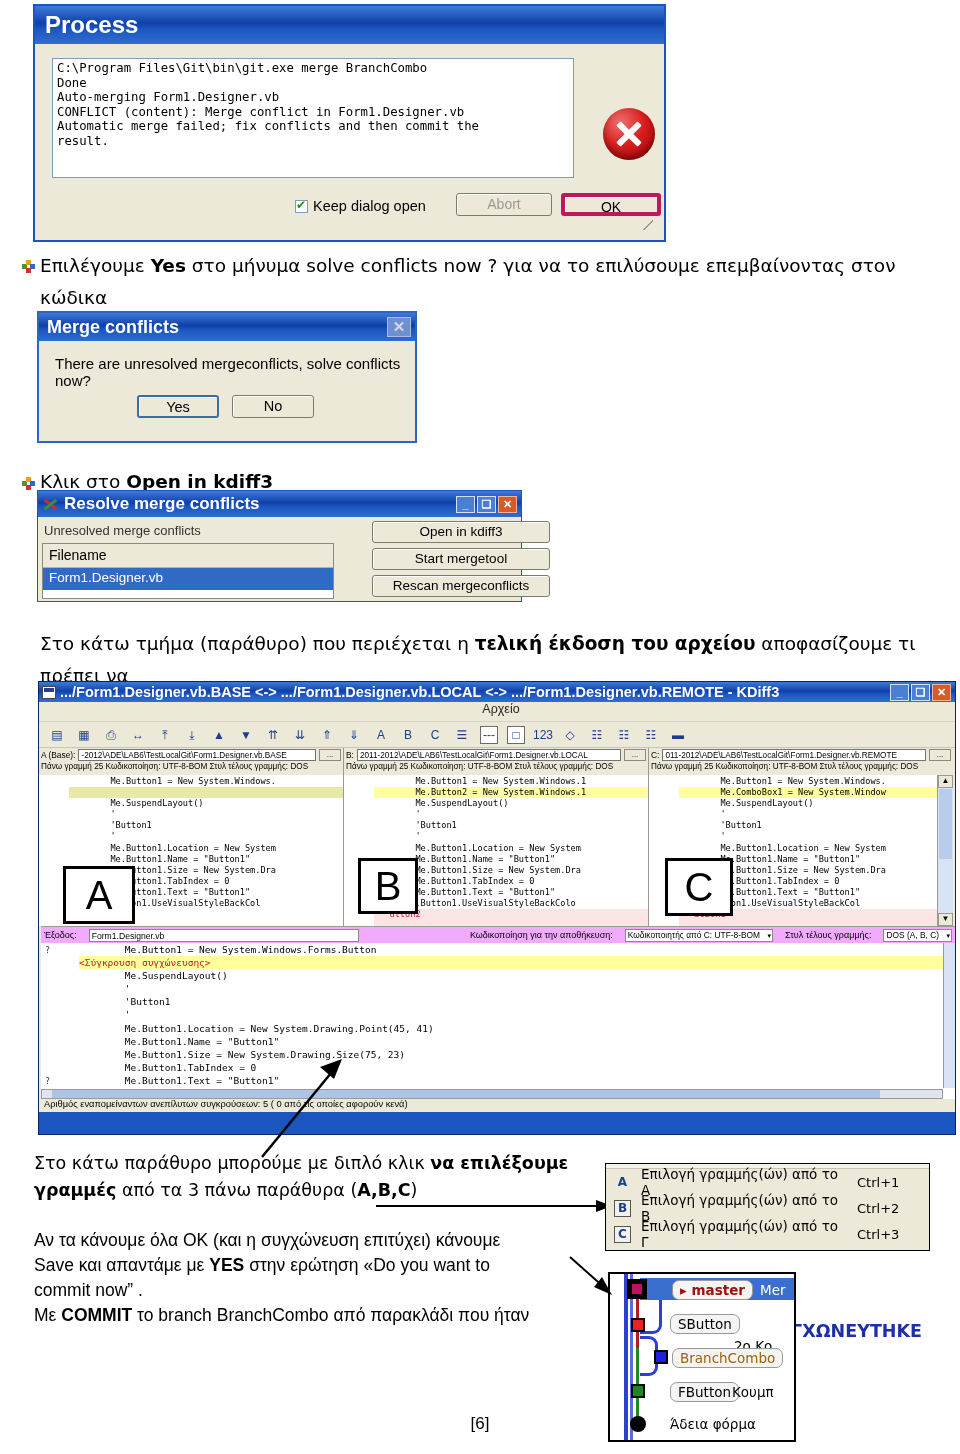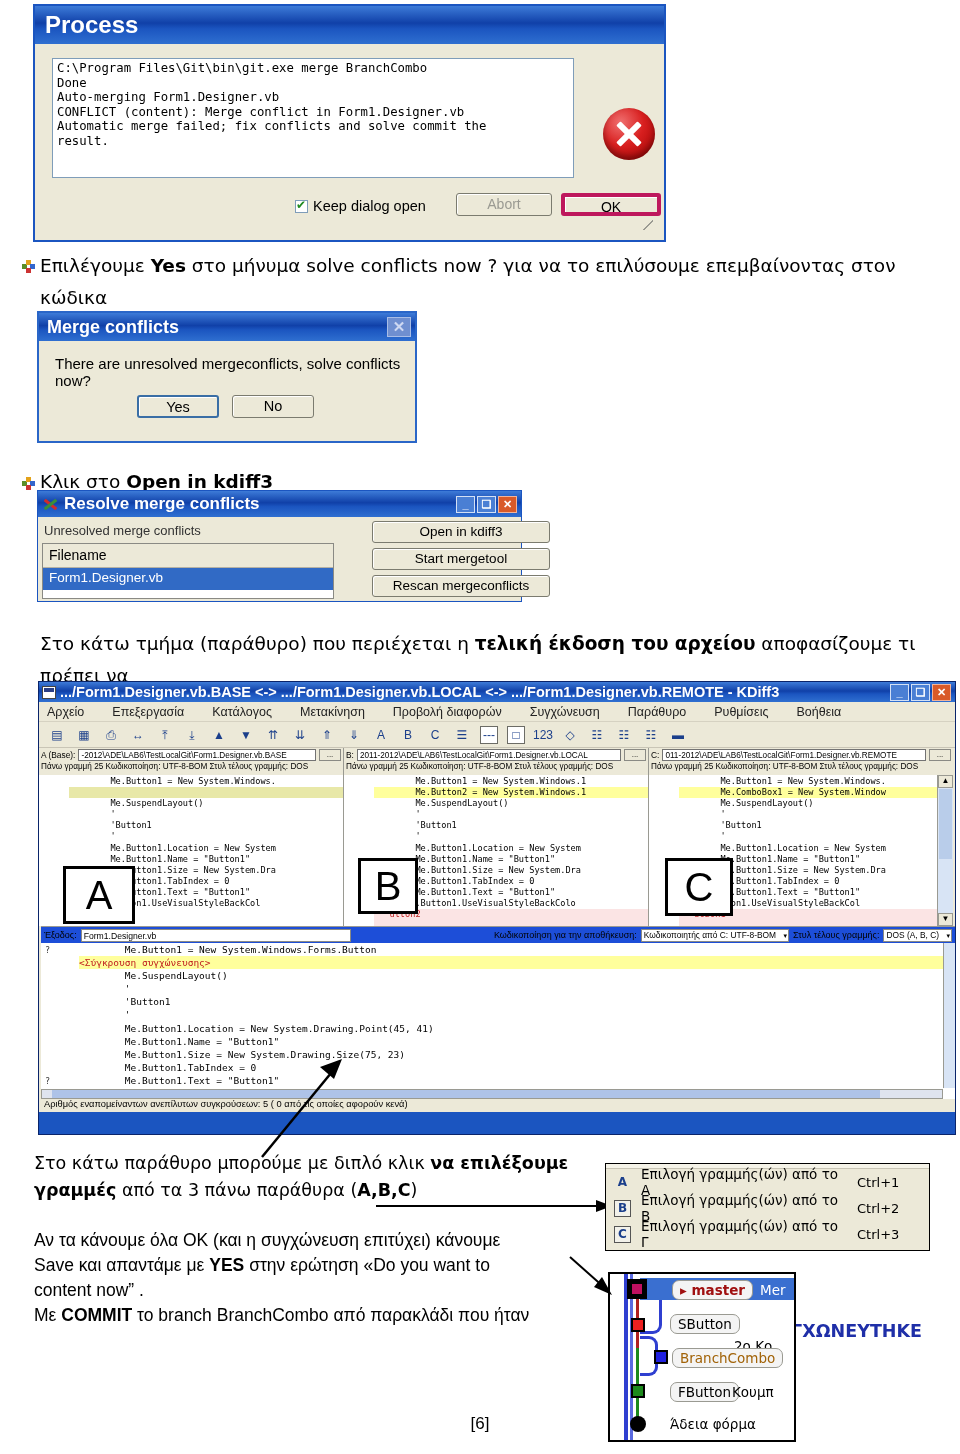--- a/index.html
+++ b/index.html
@@ -114,22 +114,22 @@
   #start-mergetool-button{ position:absolute; left:334px; top:57px; width:178px; height:22px; font-size:13.5px; line-height:20px; }
   #rescan-button        { position:absolute; left:334px; top:84px; width:178px; height:22px; font-size:13.5px; line-height:20px; }
 
   
   #kdiff3-window { left:38px; top:681px; width:918px; height:454px; border:1px solid #0a246a; background:#ece9d8; }
   #kdiff3-window .win-title { height:20px; font-size:14.5px; padding-left:3px; gap:4px;
       background:linear-gradient(180deg,#3d7bd8 0%,#1040a8 45%,#1b55c0 60%,#2f6fd0 100%); }
   #kdiff3-app-icon { width:14px; height:13px; background:#ffffff; border:1px solid #444; position:relative; }
   #kdiff3-app-icon:after{content:""; position:absolute; left:1px; top:1px; width:10px; height:4px; background:#2b3f86;}
   #kdiff3-menubar { position:absolute; left:0; top:20px; width:100%; height:20px;
-      background:#ece9d8; display:flex; align-items:center; gap:28px; padding-left:8px;
-      font-size:12.5px; color:#222; border-bottom:1px solid #d6d2c2; }
+      background:#ece9d8; display:flex; align-items:center; gap:12px; padding-left:8px;
+      font-size:12.5px; color:#222; border-bottom:1px solid #d6d2c2;flex-direction:column; }
   #kdiff3-toolbar { position:absolute; left:0; top:40px; width:100%; height:26px;
       background:#ece9d8; display:flex; align-items:center; gap:9px; padding-left:9px;
       border-bottom:1px solid #c9c5b6; }
   .tbtn { width:18px; height:18px; display:flex; align-items:center; justify-content:center;
       font-size:12px; color:#1b3f8b; }
   .tbtn.sq { border:1px solid #6c6c66; background:#fff; }
   #kdiff3-panes { position:absolute; left:0; top:66px; width:914px; height:178px; display:flex; }
   .pane { position:relative; flex:1; border-right:1px solid #9a9a92; overflow:hidden; background:#fff; }
   .pane-head { height:14px; display:flex; align-items:center; font-size:8.4px; background:#ece9d8; gap:3px; padding:0 2px;}
   .pane-path { background:#fff; border:1px solid #737373; padding:0 2px; flex:1; white-space:nowrap;
@@ -150,21 +150,21 @@
   .chip { position:absolute; left:0; width:13px; background:#ee2020; }
   .chip.blue { background:#2020c8; }
   .chip.green{ background:#1c8a1c; }
   .pane-letter {
     position:absolute; background:#fff; border:3px solid #000;
     font-family:"Liberation Sans", sans-serif; font-weight:400;
     display:flex; align-items:center; justify-content:center;
   }
   #kdiff3-merge { position:absolute; left:2px; top:244px; width:914px; height:186px; background:#fff;
       border-top:1px solid #9a9a92; }
-  #merge-head { height:16px; background:#1d4ed8; display:flex; align-items:center; gap:4px; font-size:9px; padding:0 3px;}
+  #merge-head { height:16px; background:#f0abfc; display:flex; align-items:center; gap:12px; font-size:9px; padding:0 3px;}
   #merge-out-path { background:#fff; border:1px solid #8a8a84; width:270px; height:13px; font-size:8.6px; line-height:12px; padding-left:2px;}
   .sel { background:#fff; border:1px solid #8a8a84; height:13px; font-size:8.4px; line-height:11px; padding:0 12px 0 2px; position:relative;}
   .sel:after{content:"\25BE"; position:absolute; right:1px; top:0px; font-size:7px;}
   #merge-code { position:absolute; left:0; right:12px; top:16px; bottom:24px; overflow:hidden;
       font-family:"DejaVu Sans Mono", monospace; font-size:9.5px; line-height:13.1px; white-space:pre; padding-left:38px; }
   #merge-code .hl { background:#ffff9c; display:block; }
   #merge-code .cf { color:#c02020; }
   .gutter-mark { position:absolute; left:4px; font-size:8.5px; color:#333; font-family:"DejaVu Sans Mono", monospace;}
   #merge-hscroll { position:absolute; left:0; right:12px; bottom:13px; height:10px; background:#dfe4ef; border:1px solid #9a9a92;}
   #merge-hscroll .thumb{ position:absolute; left:10px; top:0; width:92%; height:100%; background:#aec3e8;}
@@ -216,21 +216,21 @@
 
   <div class="win" id="process-dialog">
     <div class="win-title">
       <span class="t">Process</span>
     </div>
     <div id="process-body">
       <div id="process-log">C:\Program Files\Git\bin\git.exe merge BranchCombo
 Done
 Auto-merging Form1.Designer.vb
 CONFLICT (content): Merge conflict in Form1.Designer.vb
-Automatic merge failed; fix conflicts and solve commit the
+Automatic merge failed; fix conflicts and then commit the
 result.</div>
       <div id="error-icon"></div>
       <div id="keep-open-row">
         <span id="keep-open-check"></span>
         <span>Keep dialog open</span>
       </div>
       <div class="btn disabled" id="abort-button">Abort</div>
       <div class="btn" id="ok-button">OK</div>
       <div id="process-grip"></div>
     </div>
@@ -507,21 +507,21 @@
   </svg>
 
   <svg class="arrow-svg" style="left:250px; top:1055px; width:100px; height:105px;" viewBox="0 0 100 105">
     <line x1="12" y1="102" x2="86" y2="12" stroke="#000" stroke-width="2.5"></line>
     <polygon points="92,4 70,12 84,24" fill="#000"></polygon>
   </svg>
 
   <div class="btext2" style="left:34px; top:1228px; width:570px;">
     <div>Αν τα κάνουμε όλα ΟΚ (και η συγχώνευση επιτύχει) κάνουμε</div>
     <div><span>Save και απαντάμε με </span><b>YES</b><span> στην ερώτηση «Do you want to</span></div>
-    <div>content now” .</div>
+    <div>commit now” .</div>
     <div><span>Με </span><b>COMMIT</b><span> το branch BranchCombo  από παρακλάδι που ήταν</span></div>
   </div>
   <div id="merged-word">ΣΥΓΧΩΝΕΥΤΗΚΕ</div>
 
   <div id="context-menu">
     <div class="cm-top"></div>
     <div class="cm-item">
       <span class="cm-ic">A</span>
       <span class="cm-label">Επιλογή γραμμής(ών) από το Α</span>
       <span class="cm-key">Ctrl+1</span>

